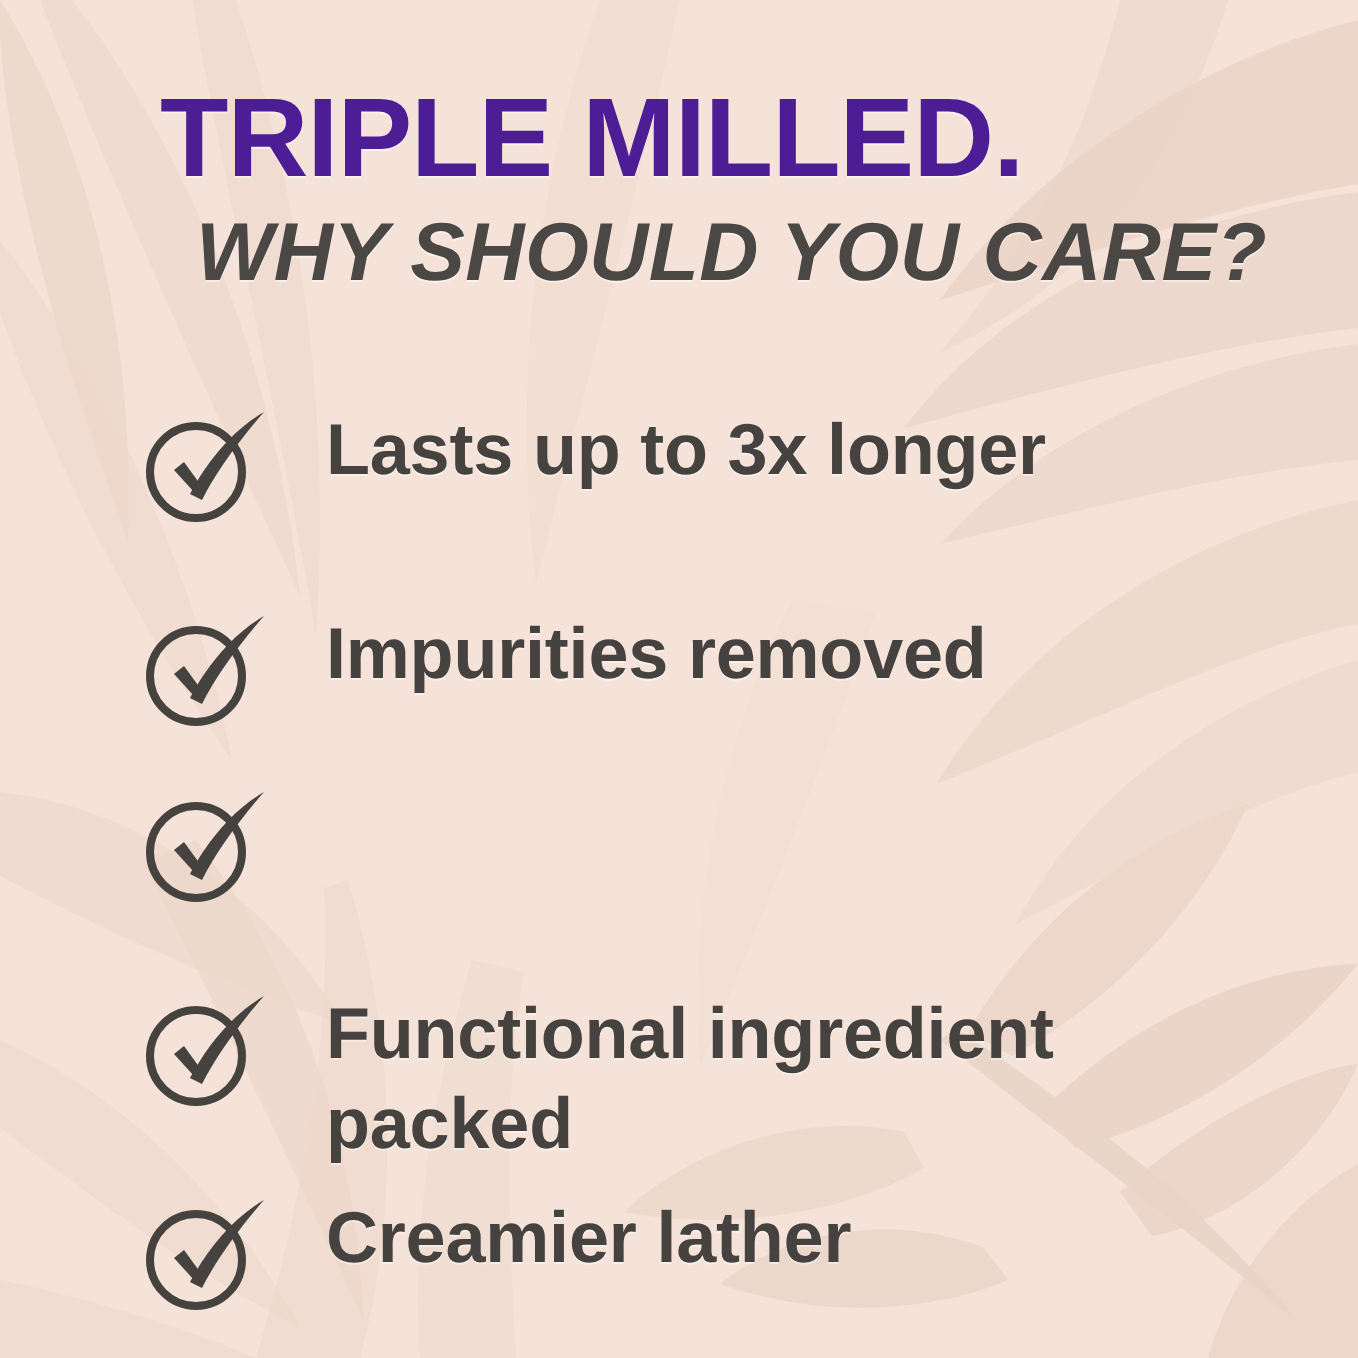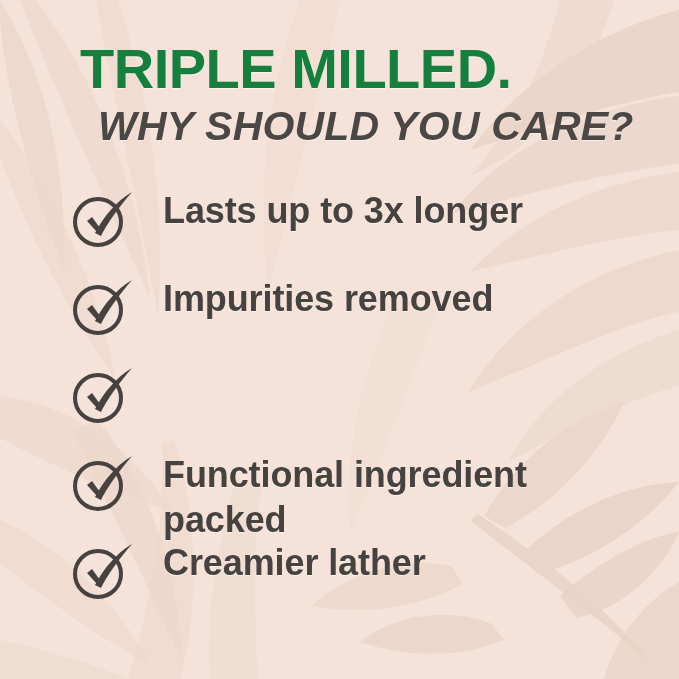--- a/index.html
+++ b/index.html
@@ -32,21 +32,21 @@
   
   .headline {
     position: absolute;
     left: 80px;
     top: 40px;
     margin: 0;
     font-size: 56px;
     line-height: 58px;
     font-weight: 700;
     letter-spacing: -0.5px;
-    color: #15803d;
+    color: #4c1d95;
     white-space: nowrap;
     text-shadow: 0 1px 0 rgba(255,255,255,0.55);
   }
   .subhead {
     position: absolute;
     left: 98px;
     top: 104px;
     margin: 0;
     font-size: 41px;
     line-height: 44px;
@@ -85,20 +85,21 @@
   .benefit-label {
     display: block;
     margin-left: 85px;
     padding-top: 2px;
     font-size: 36px;
     line-height: 45px;
     font-weight: 700;
     letter-spacing: -0.1px;
     color: #45423f;
     text-shadow: 0 1px 0 rgba(255,255,255,0.45);
+    margin-top: 14px;
   }
 </style>
 </head>
 <body>
 
 <div id="poster">
 
   <svg id="bg-layer" viewBox="0 0 679 679" aria-hidden="true">
     <defs>
       <clipPath id="frameClip">

